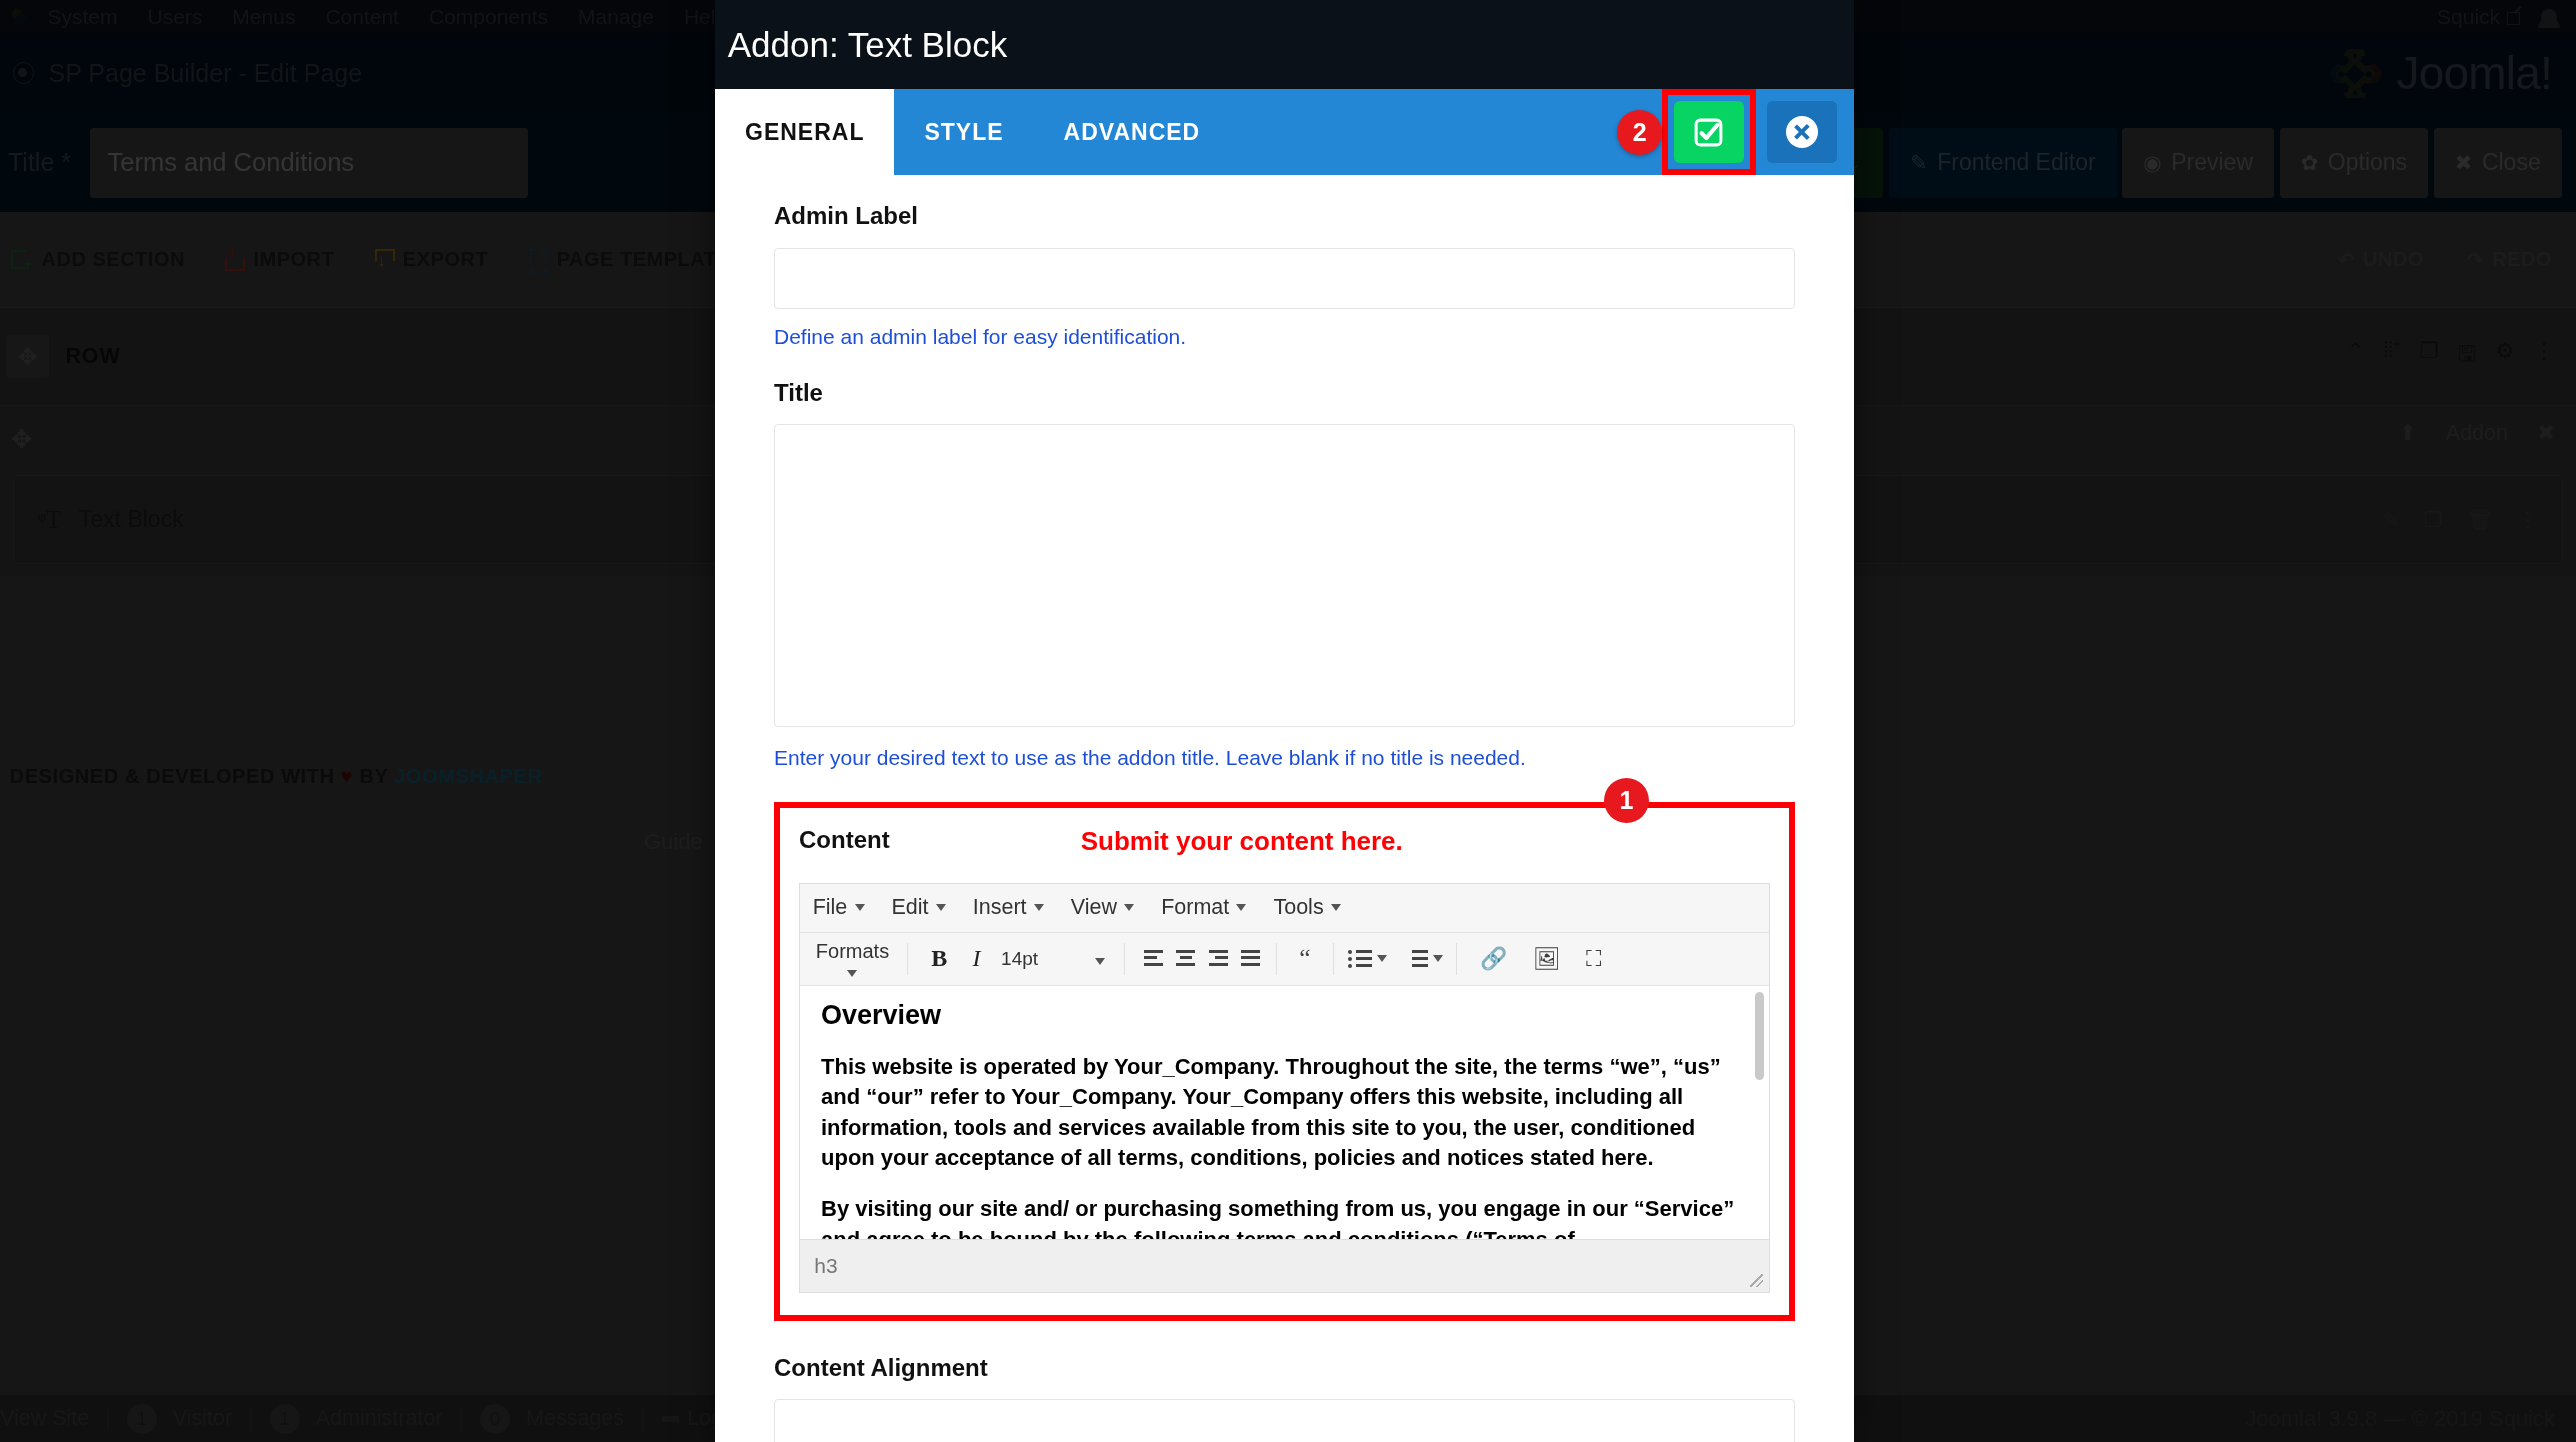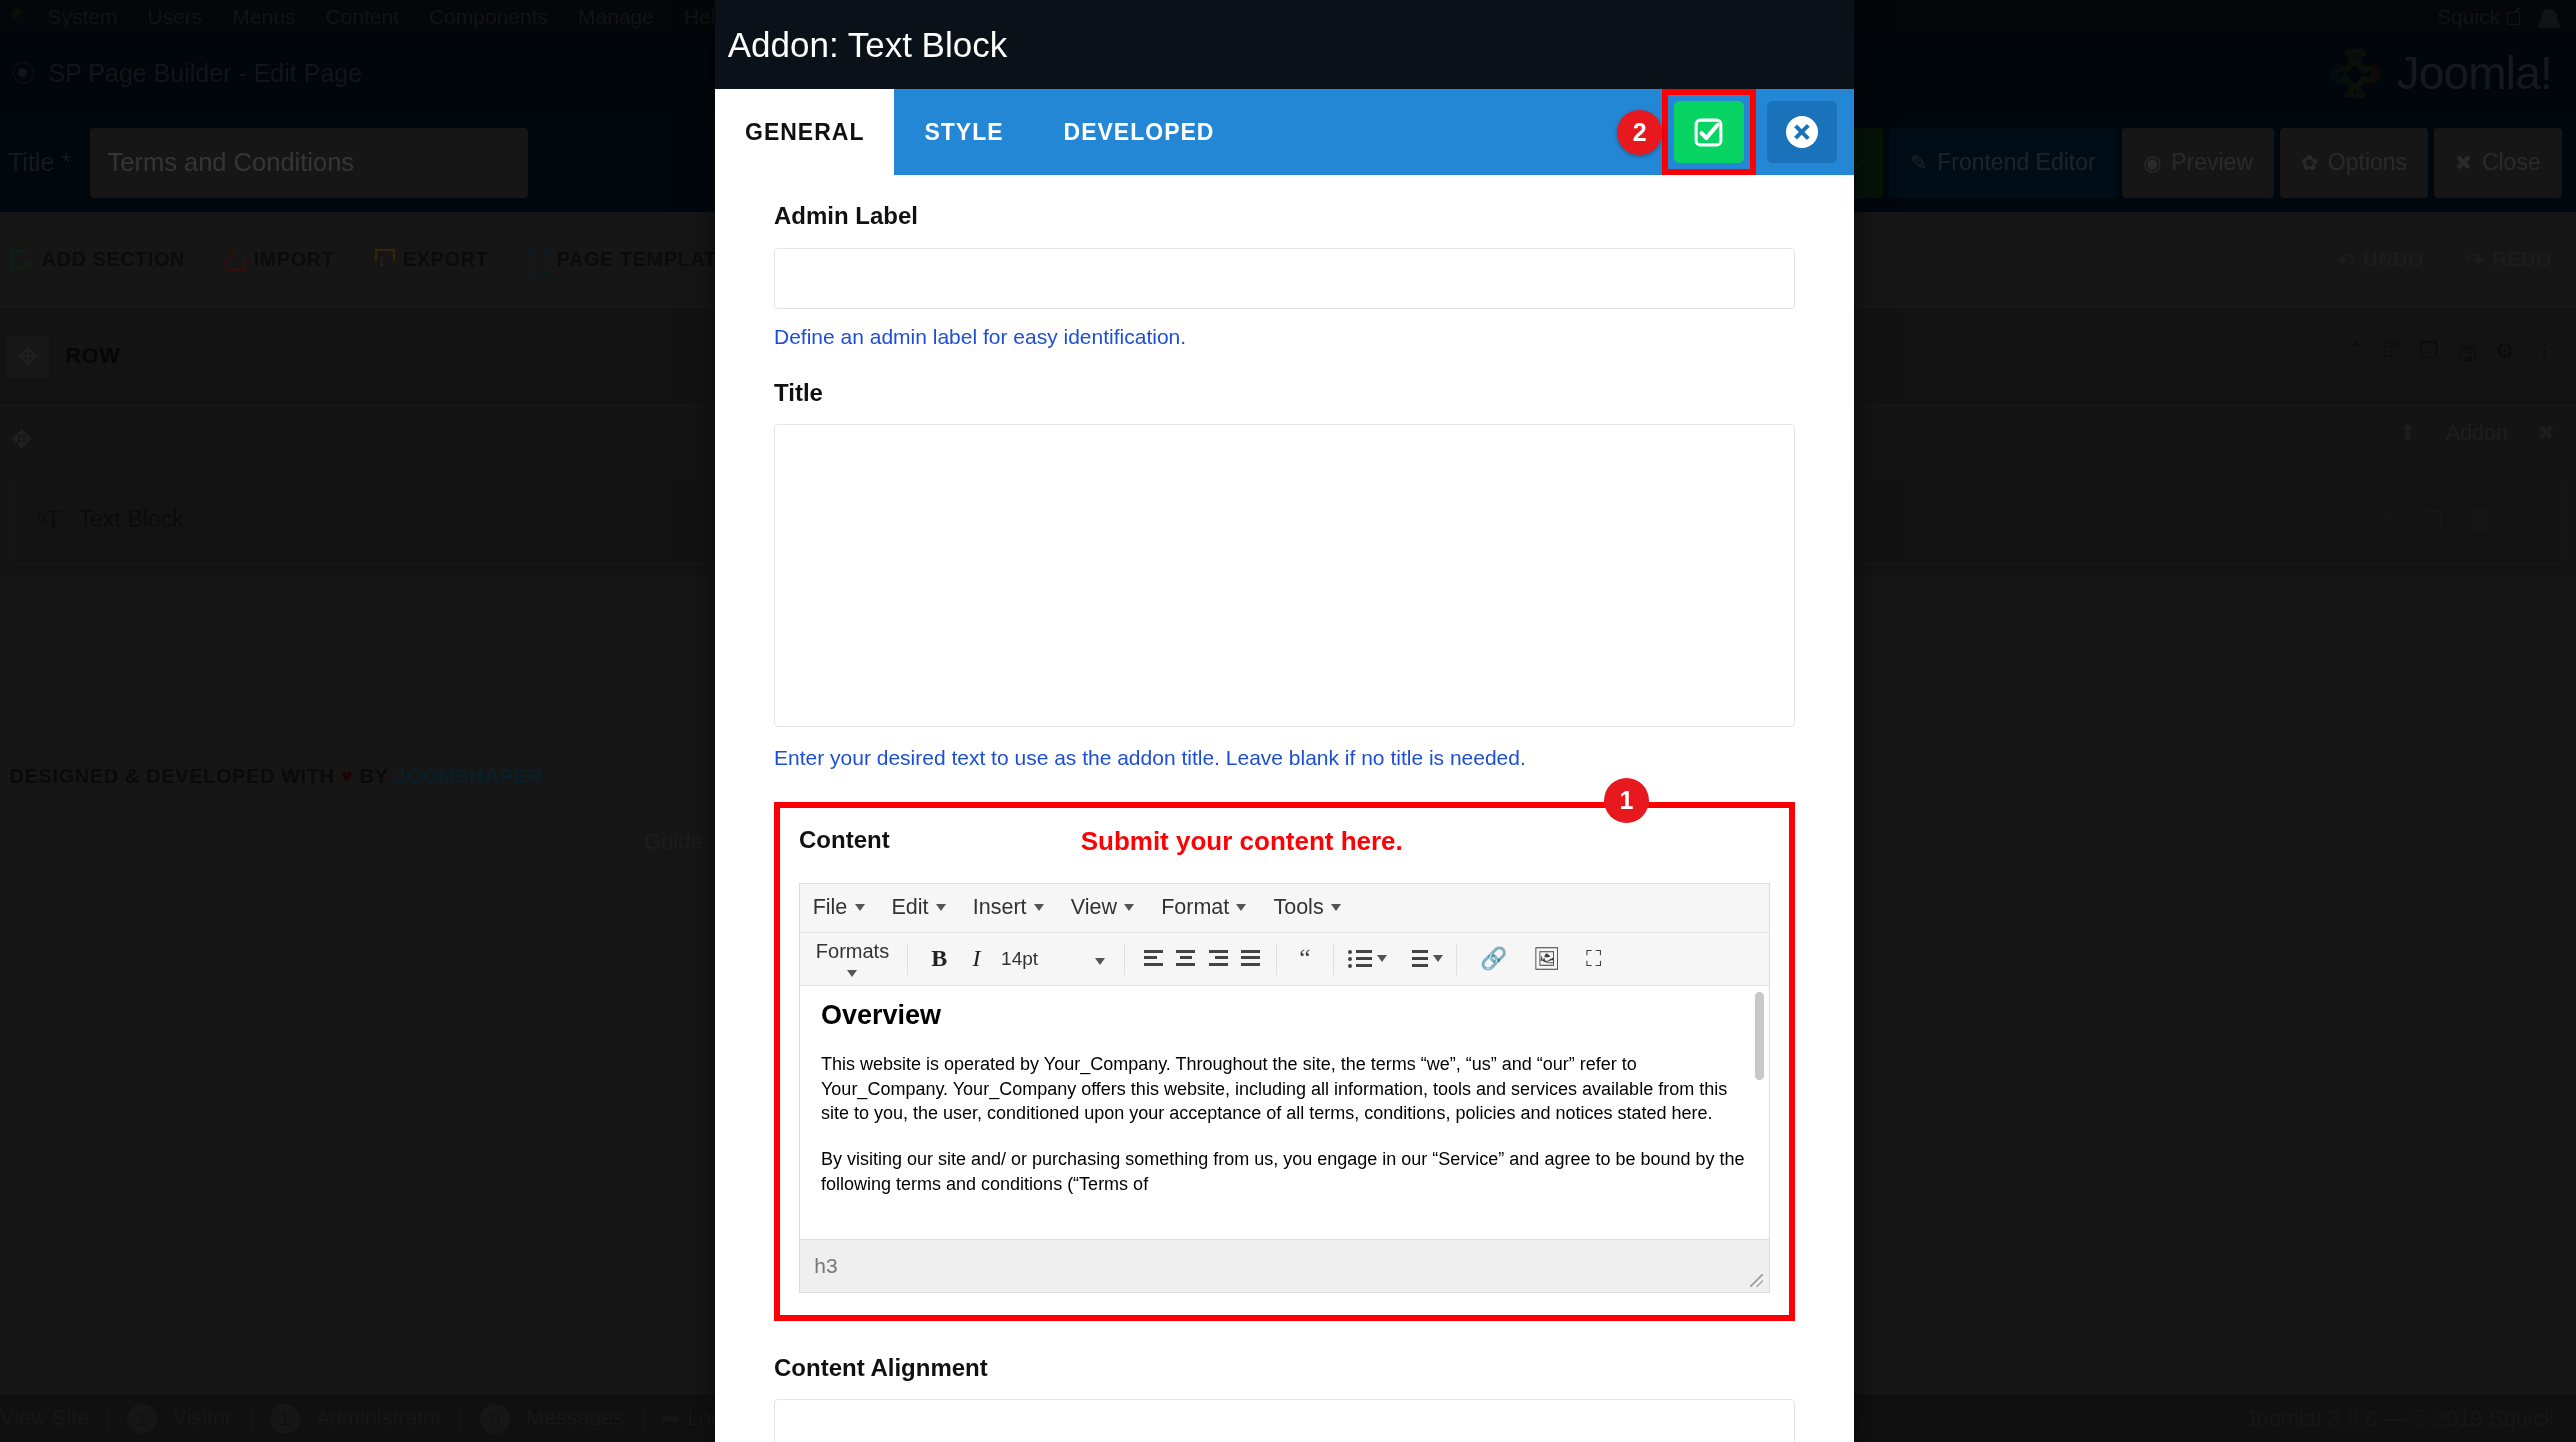--- a/index.html
+++ b/index.html
@@ -402,21 +402,21 @@
   .mce-editarea {
     position: relative;
     height: 253px; background: #fff; overflow: hidden;
     padding: 14.3px 21px 0 21px;
   }
   .mce-editarea h3 {
     font-size: 27px; font-weight: bold; color: #000;
     margin-bottom: 21px;
   }
   .mce-editarea p {
-    font-size: 18px; line-height: 1.38; color: #000; margin-bottom: 21px;
+    font-size: 22px; line-height: 1.38; color: #000; margin-bottom: 21px; font-weight: bold;
   }
   .mce-scroll {
     position: absolute; right: 4.8px; top: 6.4px;
     width: 9.6px; height: 88px; background: #c9c9c9; border-radius: 4.8px;
   }
   .mce-statusbar {
     height: 53px; background: #efefef; border-top: 0.8px solid #ddd;
     display: flex; align-items: center; padding-left: 14.3px;
     font-size: 21px; color: #777; position: relative;
   }
@@ -585,21 +585,21 @@
 
 <div id="modal">
 
   <div class="modal-titlebar">
     <span class="modal-title">Addon: Text Block</span>
   </div>
 
   <div class="modal-tabbar">
     <div class="tab active">GENERAL</div>
     <div class="tab">STYLE</div>
-    <div class="tab">DEVELOPED</div>
+    <div class="tab">ADVANCED</div>
     <div class="tabbar-actions">
       <div class="step-badge">2</div>
       <div class="hl-box">
         <div class="btn-save">
           <svg viewBox="0 0 24 24">
             <rect x="3" y="3" width="18" height="18" rx="3" fill="none" stroke="#fff" stroke-width="2.2"></rect>
             <path d="M7 12.5 L10.5 16 L18.5 6.5" fill="none" stroke="#fff" stroke-width="3" stroke-linecap="round" stroke-linejoin="round"></path>
           </svg>
         </div>
       </div>

